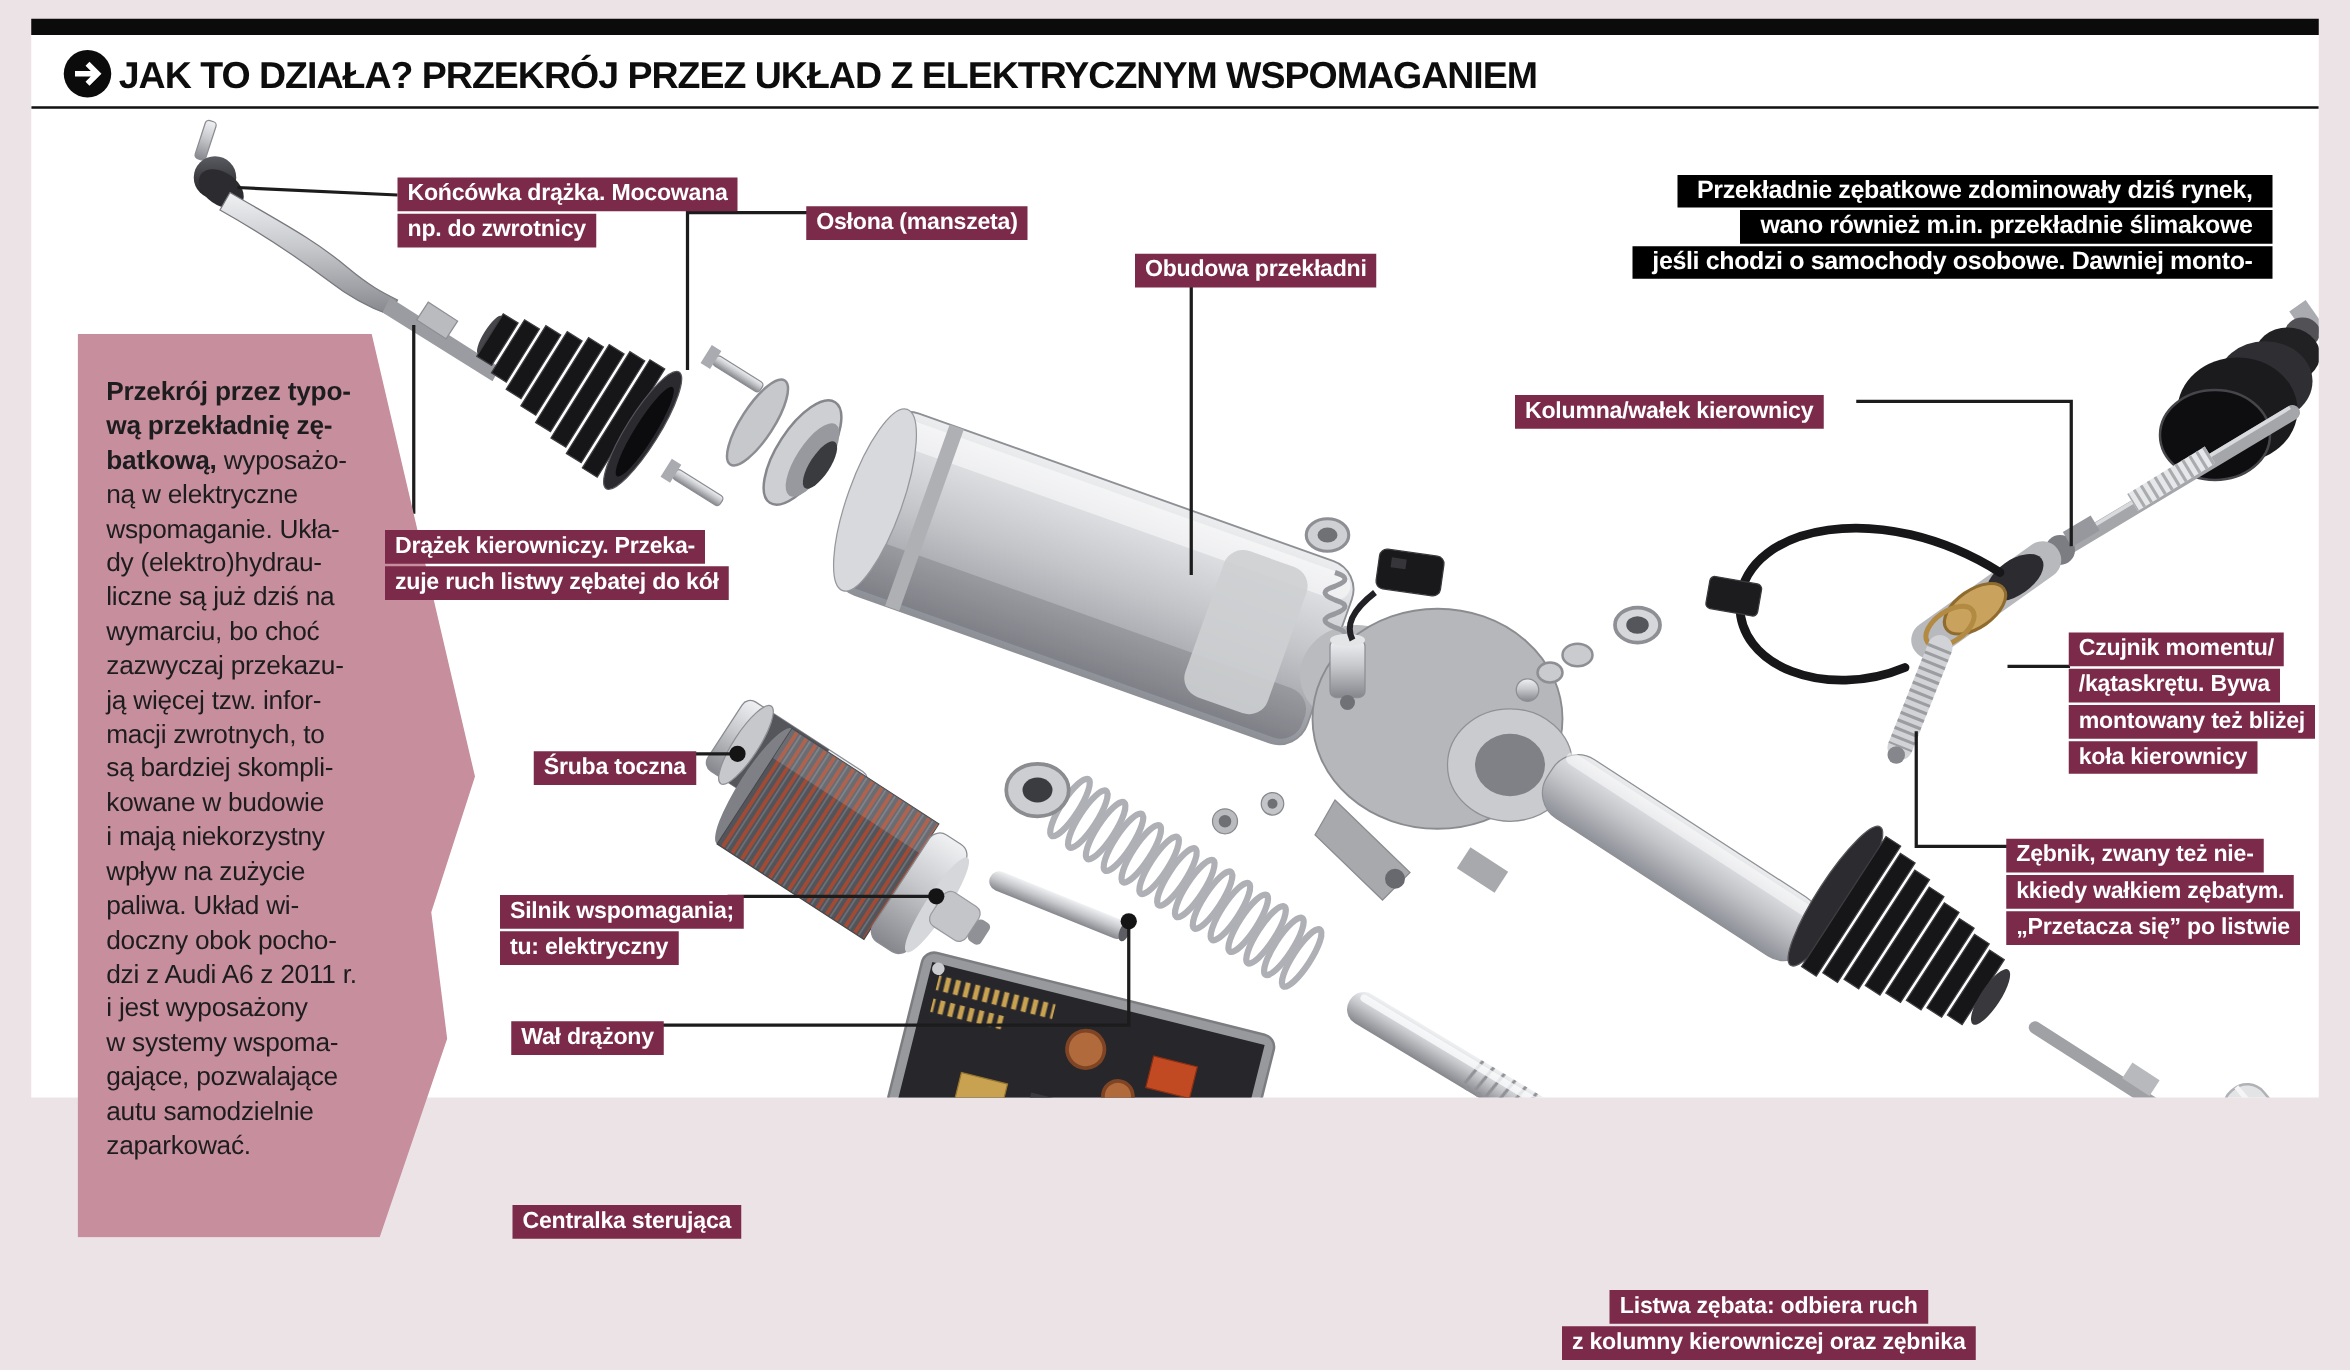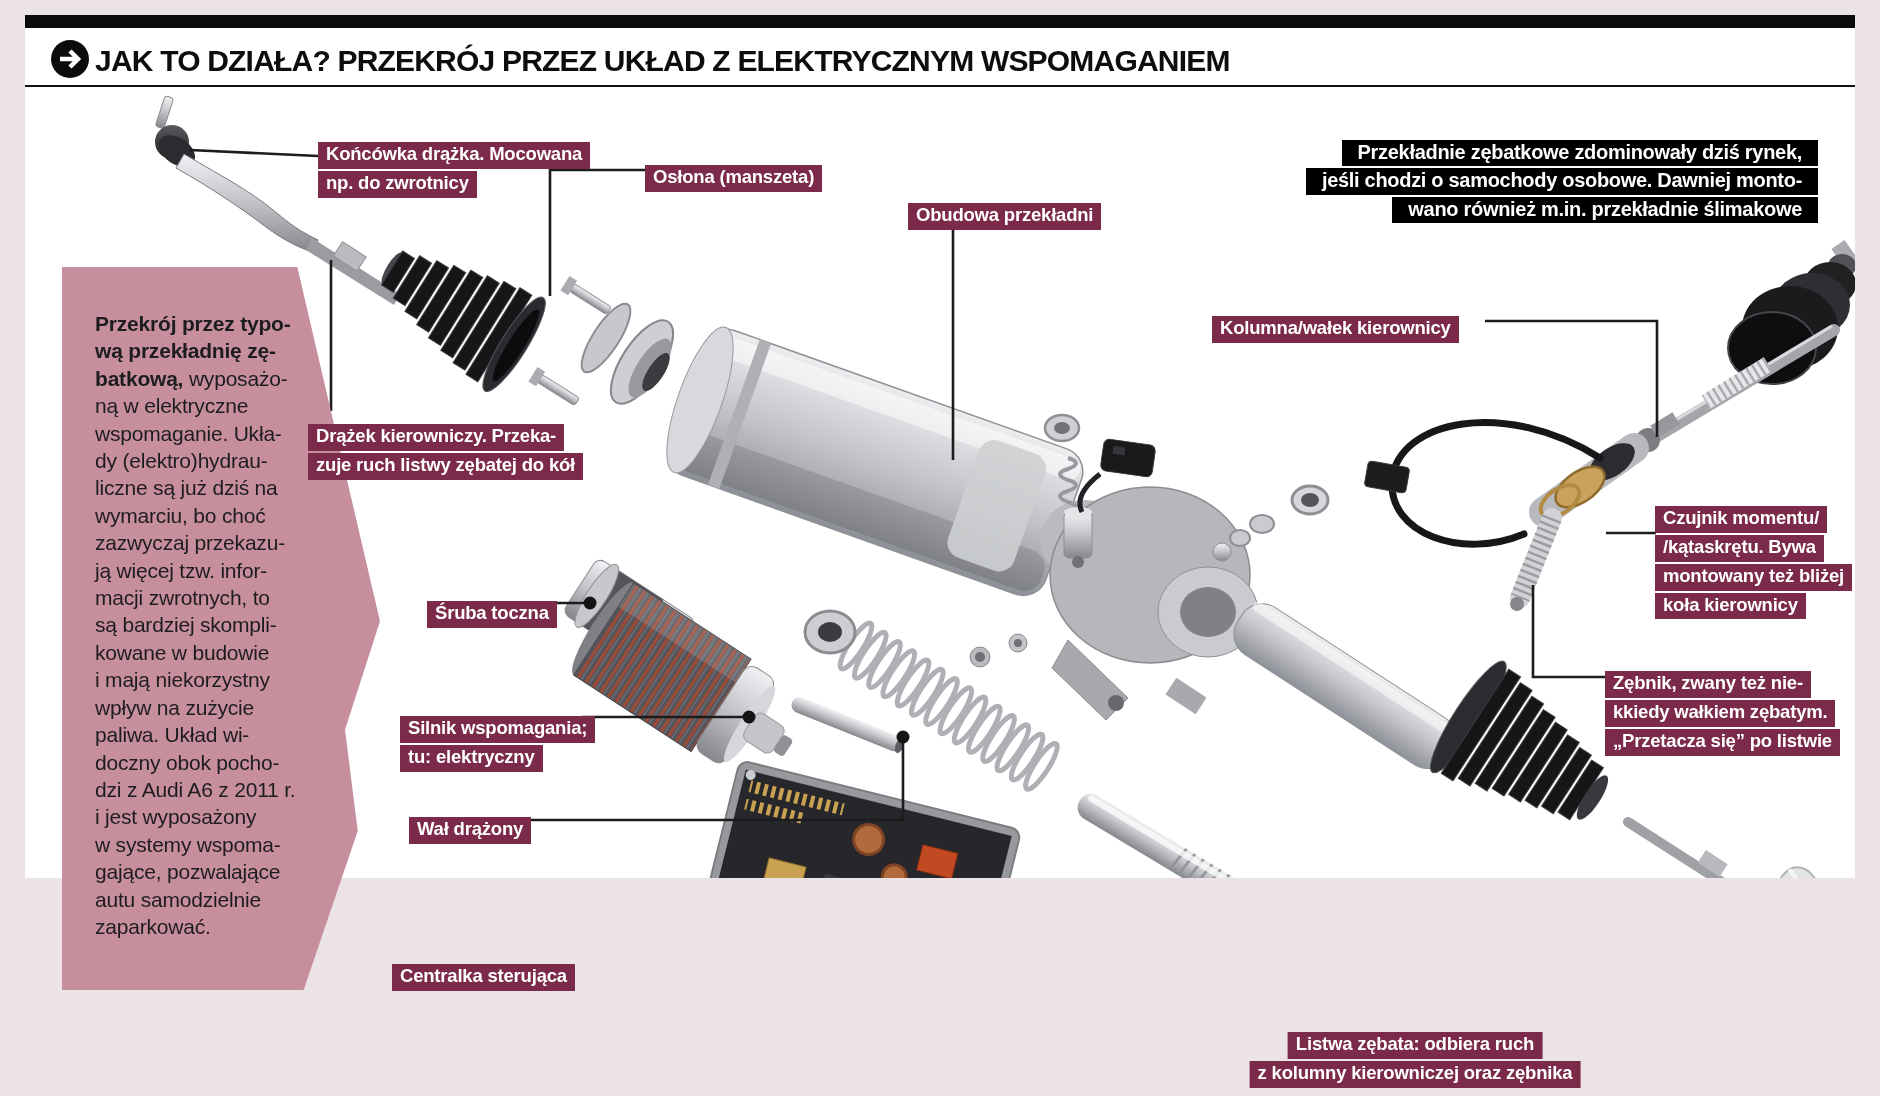--- a/index.html
+++ b/index.html
@@ -8,21 +8,21 @@
   .topbar{position:absolute;left:25px;top:15px;width:1830px;height:13px;background:#0b0b0b;}
   .white{position:absolute;left:25px;top:28px;width:1830px;height:850px;background:#ffffff;overflow:hidden;}
   .white svg.art{position:absolute;left:-25px;top:-28px;}
   .hicon{position:absolute;left:25px;top:11px;width:40px;height:40px;}
   .htitle{position:absolute;left:70px;top:14px;height:38px;line-height:38px;
           font-size:30px;font-weight:bold;color:#0d0d0d;letter-spacing:-0.8px;white-space:nowrap;}
   .hrule{position:absolute;left:0;top:57px;width:1830px;height:2px;background:#111;}
   
   .sidenote{position:absolute;left:62px;top:267px;width:318px;height:723px;z-index:4;
             clip-path:polygon(0 0,74% 0,100% 49%,89% 64%,93% 78%,76% 100%,0 100%);
-            padding:10px;box-sizing:border-box;}
+            padding:0;box-sizing:border-box;}
   .sidenote .inner{padding:33px 10px 0 23px;}
   .snl{font-size:21px;line-height:27.4px;color:#1d1d1f;letter-spacing:-0.2px;white-space:nowrap;}
   .snl .b,.snl.b{font-weight:bold;}
   
   .callout{position:absolute;z-index:6;margin-top:13px;}
   .callout .cl{display:table;background:var(--accent,#7b2b49);color:#fff;font-weight:bold;
                font-size:18.5px;line-height:1.02;padding:3px 8px 5px;margin:0 0 2px 0;
                letter-spacing:-0.2px;white-space:nowrap;}
   .callout.align-right{text-align:right;}
   .callout.align-right .cl{margin-left:auto;}
@@ -367,29 +367,29 @@
     <div class="callout" style="left: 427px; top: 588px;">
       <div class="cl">Śruba toczna</div>
     </div>
     <div class="callout" style="left: 400px; top: 703px;">
       <div class="cl">Silnik wspomagania;</div>
       <div class="cl">tu: elektryczny</div>
     </div>
     <div class="callout" style="left: 397px; top: 804px; padding-left: 12px;">
       <div class="cl">Wał drążony</div>
     </div>
-    <div class="callout" style="left: 392px; top: 951px;">
+    <div class="callout" style="left: 410px; top: 951px;">
       <div class="cl">Centralka sterująca</div>
     </div>
     <div class="callout" style="left: 308px; top: 411px;">
       <div class="cl">Drążek kierowniczy. Przeka-</div>
       <div class="cl">zuje ruch listwy zębatej do kół</div>
     </div>
     <div class="callout align-center" style="left: 1415px; transform: translateX(-50%); top: 1019px;">
       <div class="cl">Listwa zębata: odbiera ruch</div>
       <div class="cl">z kolumny kierowniczej oraz zębnika</div>
     </div>
     <div class="callout dark align-right" style="right: 62px; top: 127px;">
       <div class="cl">Przekładnie zębatkowe zdominowały dziś rynek,</div>
+      <div class="cl">wano również m.in. przekładnie ślimakowe</div>
       <div class="cl">jeśli chodzi o samochody osobowe. Dawniej monto-</div>
-      <div class="cl">wano również m.in. przekładnie ślimakowe</div>
     </div>
   </div>
 
 </body></html>

